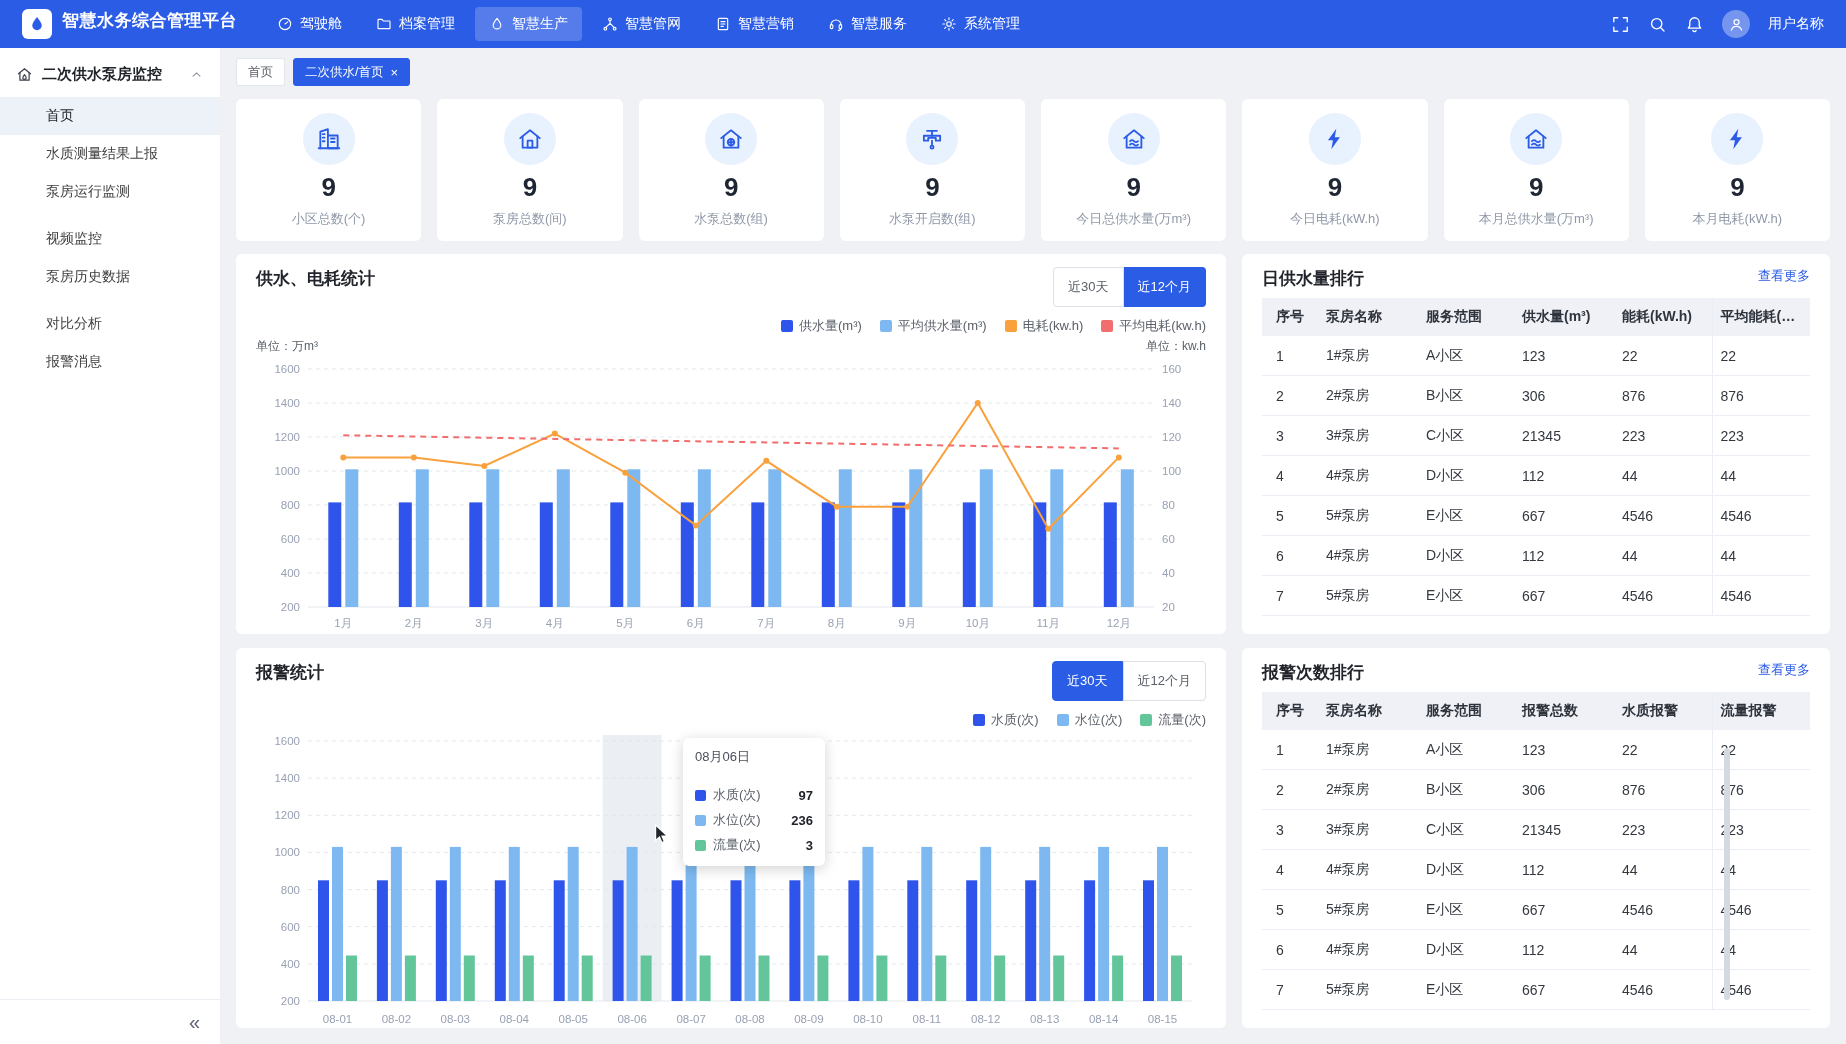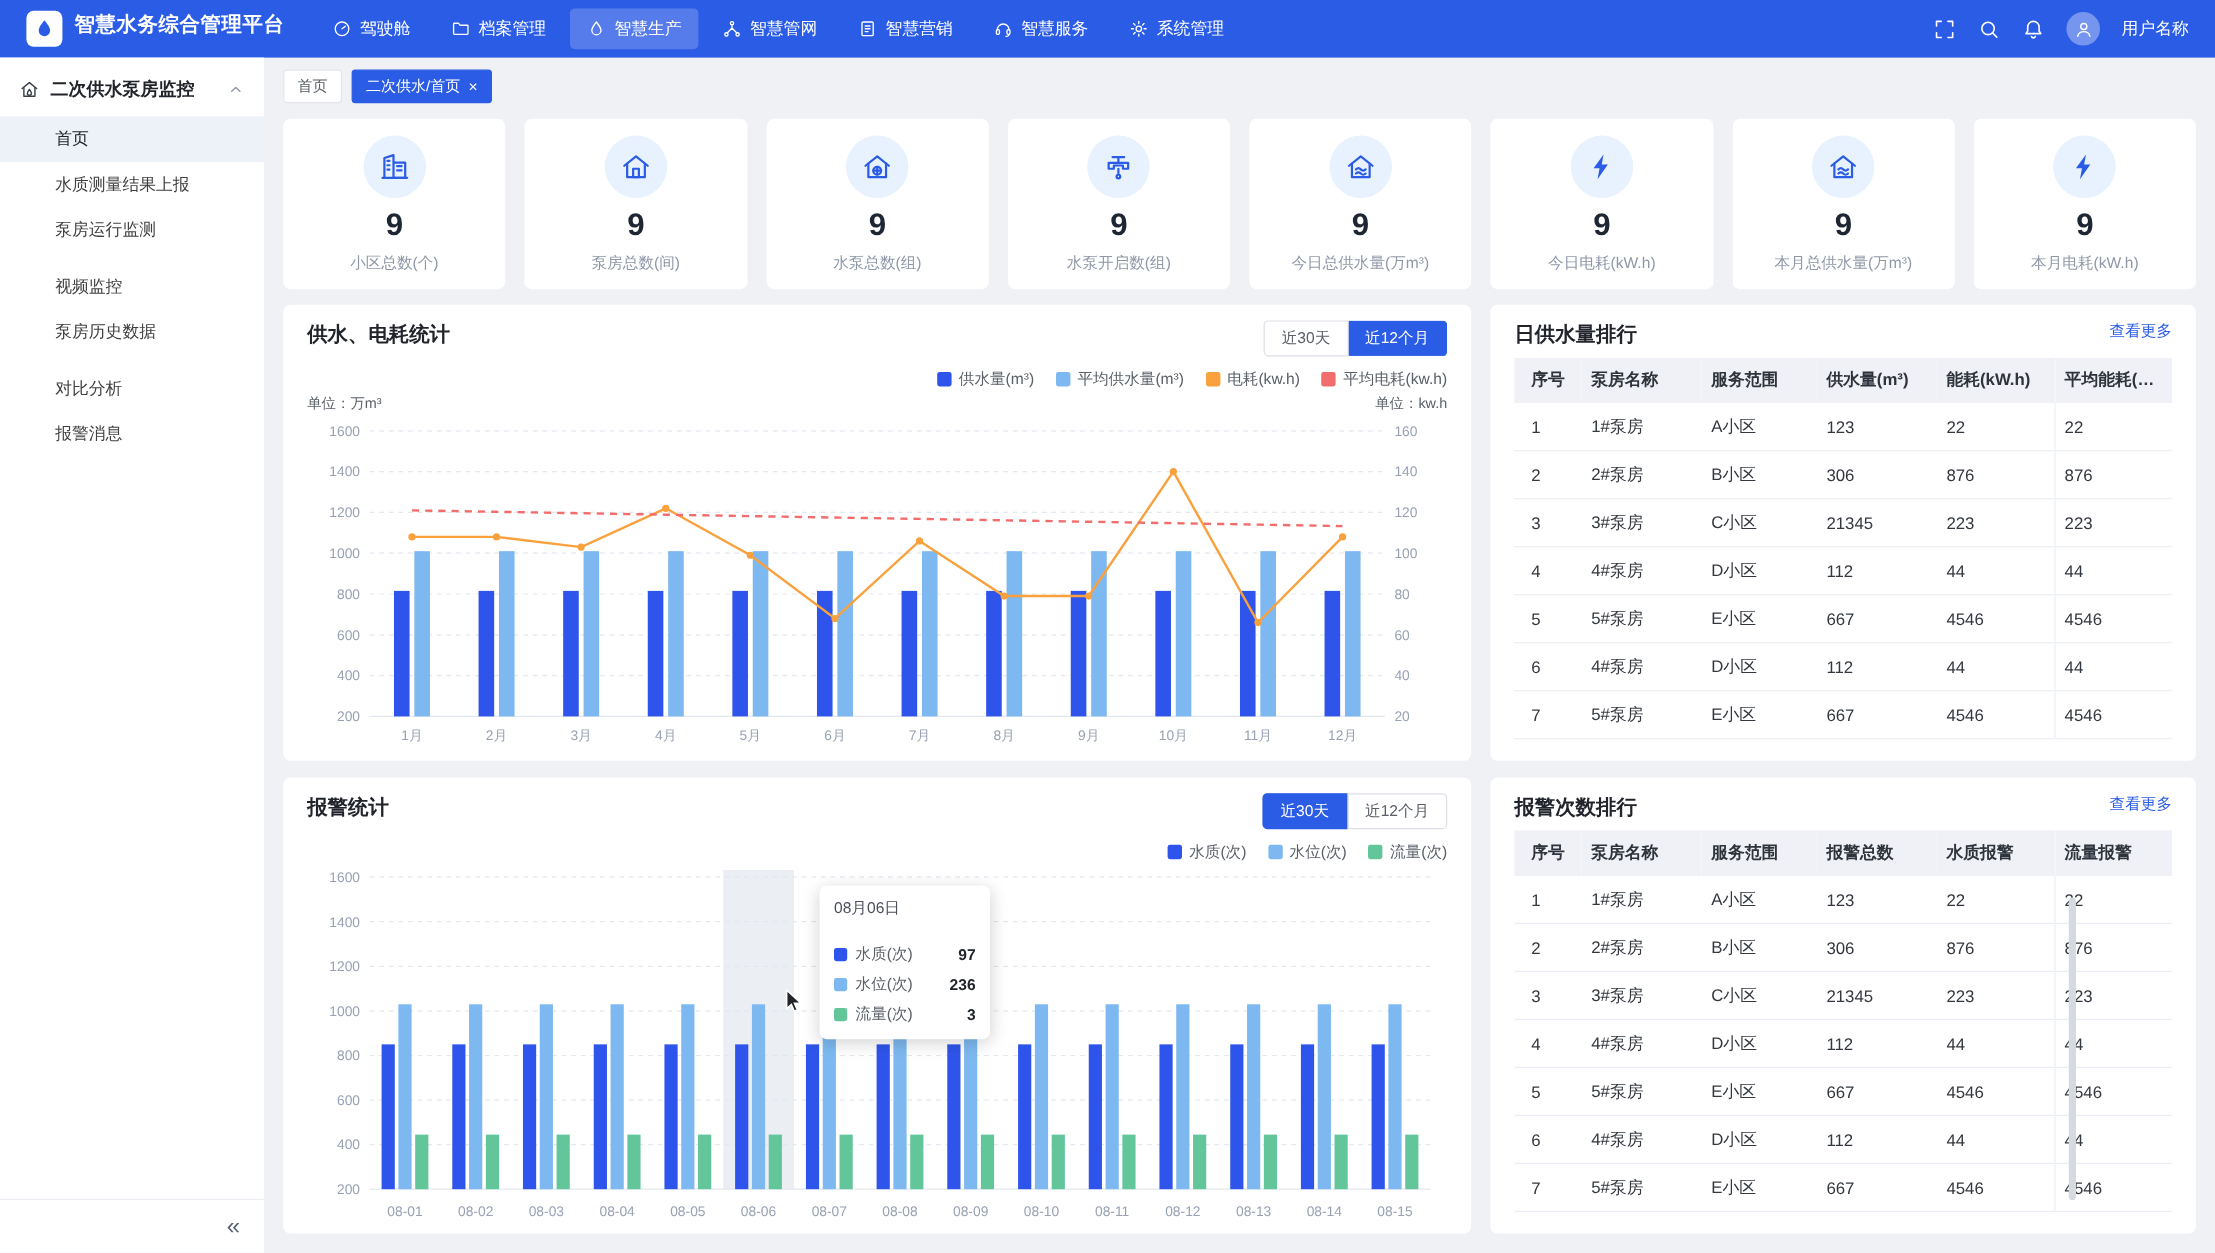--- a/index.html
+++ b/index.html
@@ -51,21 +51,21 @@
   .dash-grid{display:flex;gap:16px;flex:1;min-height:0}
   .dash-col{display:flex;flex-direction:column;gap:14px;min-height:0}
   .col-left{width:990px;flex:none}
   .col-right{flex:1;min-width:0}
   .panel{background:#fff;border-radius:6px;flex:1;min-height:0;padding:0 20px;position:relative;overflow:hidden}
   .panel-head{display:flex;align-items:flex-start;justify-content:space-between;padding:13px 0 8px}
   .panel-title{font-size:17px;font-weight:bold;color:#21252b}
   .more-link{font-size:13px;color:#2b5ce5;cursor:pointer;text-decoration:none}
 
   .range-group{display:flex}
-  .range-btn{height:30px;padding:0 14px;font-size:13px;background:#fff;border:1px solid #dcdfe6;color:#5a6068;cursor:pointer}
+  .range-btn{height:40px;padding:0 14px;font-size:13px;background:#fff;border:1px solid #dcdfe6;color:#5a6068;cursor:pointer}
   .range-btn:first-child{border-radius:4px 0 0 4px}
   .range-btn:last-child{border-radius:0 4px 4px 0;border-left-width:0}
   .range-btn.active{background:#2b5ce5;border-color:#2b5ce5;color:#fff}
   .range-btn.active + .range-btn{border-left-width:1px}
 
   .legend-row{display:flex;justify-content:flex-end;align-items:center;gap:18px;height:22px;font-size:13px;color:#5a6068}
   .legend-item{display:flex;align-items:center;gap:6px;cursor:pointer}
   .legend-swatch{width:12px;height:12px;border-radius:2px}
   .units-row{display:flex;justify-content:space-between;font-size:12px;color:#5a6068;height:18px;align-items:center}
   .chart-mount{width:100%}

